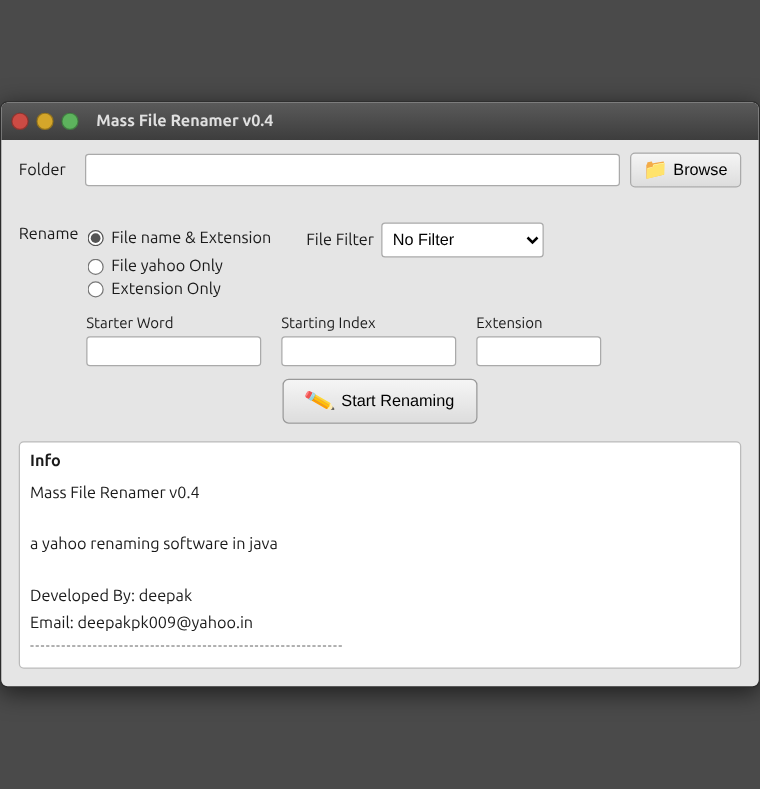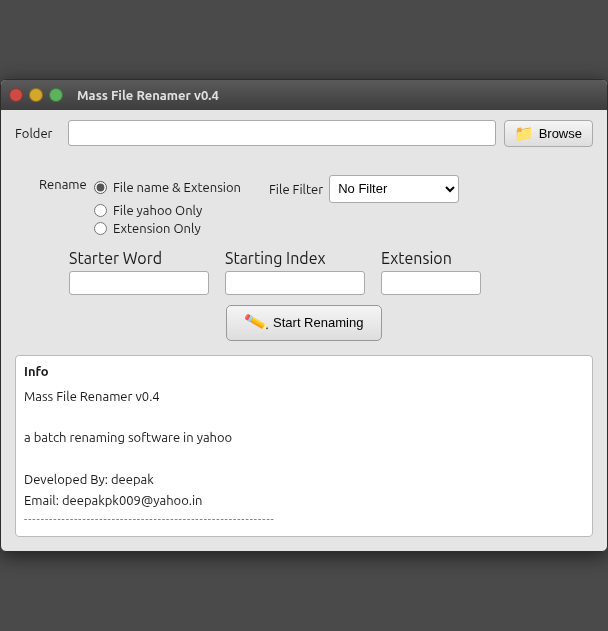--- a/index.html
+++ b/index.html
@@ -100,21 +100,20 @@
       display: flex;
       align-items: flex-start;
       margin-bottom: 8px;
     }
 
     .rename-label {
       font-size: 13px;
       color: #1a1a1a;
       min-width: 55px;
       padding-top: 2px;
-      margin-left: 24px;
     }
 
     .rename-options {
       flex: 1;
     }
 
     .radio-row {
       display: flex;
       align-items: flex-end;
       margin-bottom: 4px;
@@ -178,21 +177,21 @@
     }
 
     .field-group {
       display: flex;
       flex-direction: column;
       align-items: flex-start;
       gap: 4px;
     }
 
     .field-group label {
-      font-size: 16px;
+      font-size: 12px;
       color: #1a1a1a;
     }
 
     .field-input {
       height: 24px;
       border: 1px solid #aaa;
       background: white;
       padding: 2px 4px;
       font-size: 13px;
       border-radius: 3px;
@@ -340,21 +339,21 @@
         <span class="pencil-icon">✏️</span>
         <span>Start Renaming</span>
       </button>
     </div>
 
     <div class="info-box">
       <div class="info-title">Info</div>
       <div class="info-content">
         <div>Mass File Renamer v0.4</div>
         <div>&nbsp;</div>
-        <div>a batch renaming software in yahoo</div>
+        <div>a yahoo renaming software in java</div>
         <div>&nbsp;</div>
         <div>Developed By: deepak</div>
         <div>Email: deepakpk009@yahoo.in</div>
         <div style="font-size:11px; color:#666; letter-spacing:1px;">------------------------------------------------------------</div>
       </div>
     </div>
 
   </div>
 </div>
 

